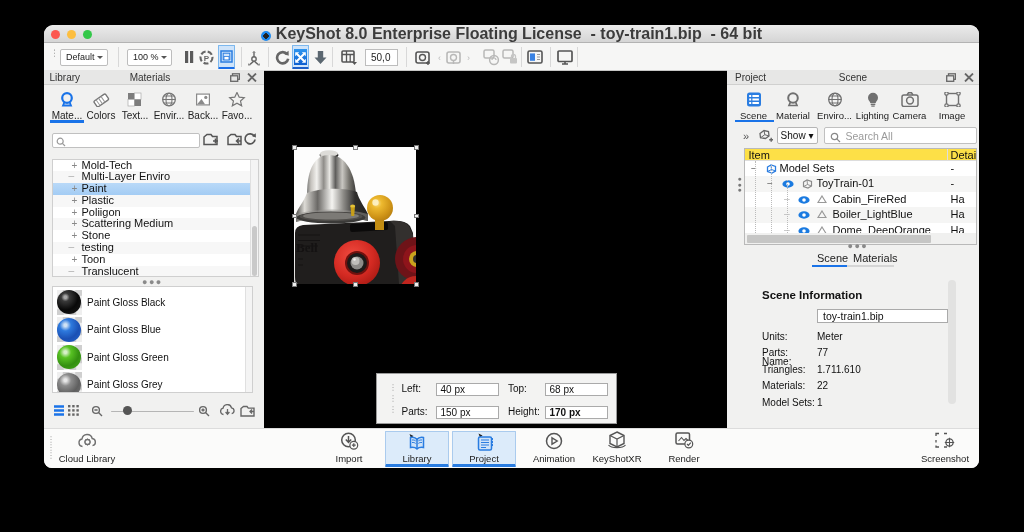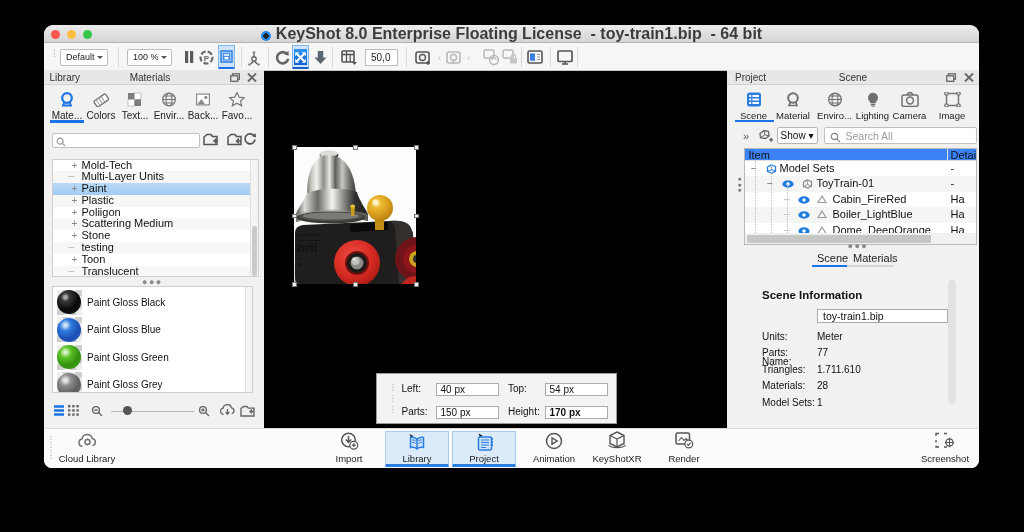--- a/index.html
+++ b/index.html
@@ -263,21 +263,21 @@
         <path d="M12.8 1.2 L12.9 5.6 L8.8 4.1 Z" fill="#555"></path>
       </svg>
 
     <div id="catlist" class="abs" style="left:7.5px;top:87.5px;width:207.5px;height:118px;background:#fff;border:1px solid #cfcfcf;overflow:hidden;font-size:11px;color:#111;">
       <div class="crow">
           <span class="pm">+</span>
           <span class="ct">Mold-Tech</span>
         </div>
       <div class="crow stripe">
           <span class="pm2">─</span>
-          <span class="ct">Multi-Layer Units</span>
+          <span class="ct">Multi-Layer Enviro</span>
         </div>
       <div class="crow sel">
           <span class="pm">+</span>
           <span class="ct">Paint</span>
         </div>
       <div class="crow stripe">
           <span class="pm">+</span>
           <span class="ct">Plastic</span>
         </div>
       <div class="crow">
@@ -461,21 +461,21 @@
   <div class="hd" style="left:370px;top:188.5px;"></div>
   <div class="hd" style="left:248px;top:257px;"></div>
   <div class="hd" style="left:309px;top:257px;"></div>
   <div class="hd" style="left:370px;top:257px;"></div>
 
   <div id="posdlg">
     <div class="abs" style="left:12px;top:8px;color:#9a9a9a;font-size:8px;line-height:11px;">⋮<br>⋮<br>⋮</div>
     <span class="dlab" style="left:24.5px;top:9.5px;">Left:</span>
     <div class="dinp" style="left:58.5px;top:9px;">40 px</div>
     <span class="dlab" style="left:131px;top:9.5px;">Top:</span>
-    <div class="dinp" style="left:167.5px;top:9px;">54 px</div>
+    <div class="dinp" style="left:167.5px;top:9px;">68 px</div>
     <span class="dlab" style="left:24.5px;top:32.5px;">Parts:</span>
     <div class="dinp" style="left:58.5px;top:32px;">150 px</div>
     <span class="dlab" style="left:131px;top:32.5px;">Height:</span>
     <div class="dinp" style="left:167.5px;top:32px;font-weight:bold;">170 px</div>
   </div>
   <div id="rightpanel">
     <div class="phead">
         <span style="position:absolute;left:8px;top:2px;">Project</span>
       <span style="position:absolute;left:0;width:252px;text-align:center;top:2px;">Scene</span>
       <svg class="abs" style="left:219px;top:3px;" width="10" height="9" viewBox="0 0 10 9">
@@ -551,21 +551,21 @@
     <div class="abs" style="left:49.5px;top:56px;width:41px;height:17px;background:#fdfdfd;border:1px solid #b5b5b5;border-radius:2px;font-size:10px;color:#111;line-height:15px;text-align:center;">Show ▾</div>
     <div class="abs" style="left:96.5px;top:56px;width:153px;height:17px;background:#fff;border:1px solid #c0c0c0;border-radius:2px;">
       <svg class="abs" style="left:5px;top:3.5px;" width="11" height="11" viewBox="0 0 11 11">
           <circle cx="4.5" cy="4.5" r="3.2" fill="none" stroke="#888" stroke-width="1.2"></circle>
           <path d="M6.8 6.8 L10 10" stroke="#888" stroke-width="1.2"></path>
         </svg>
       <span style="position:absolute;left:21px;top:2px;font-size:10.5px;color:#9a9a9a;">Search All</span>
     </div>
 
     <div class="abs" style="left:16.5px;top:77px;width:233px;height:96.5px;background:#fff;border:1px solid #b9b9b9;overflow:hidden;font-size:11px;color:#111;">
-      <div class="abs" style="left:0;top:0;width:233px;height:11.5px;background:#3b82f6;border-bottom:1px solid #ddd;">
+      <div class="abs" style="left:0;top:0;width:233px;height:11.5px;background:#fde047;border-bottom:1px solid #ddd;">
         <span style="position:absolute;left:4px;top:-0.5px;">Item</span>
         <span style="position:absolute;left:206px;top:-0.5px;">Detail</span>
         <div class="abs" style="left:202px;top:0;width:1px;height:11.5px;background:#ddd;"></div>
       </div>
       <div class="trow" style="top:11.5px;">
         <span class="tmin" style="left:6.5px;">−</span>
         <svg class="abs" style="left:21.5px;top:3px;" width="11" height="10" viewBox="0 0 11 10">
             <path d="M1.5 3 L5 1 L9.5 2.5 L9.5 7 L6 9 L1.5 7.5 Z" fill="none" stroke="#2a7de1" stroke-width="1.3"></path>
             <path d="M5 1 L5.5 5.5 L1.5 7.5 M5.5 5.5 L9.5 7" stroke="#2a7de1" stroke-width="1" fill="none"></path>
           </svg>
@@ -640,21 +640,21 @@
     <div class="abs" style="left:35px;top:218px;font-size:11.5px;font-weight:bold;color:#111;">Scene Information</div>
     <span class="ilab" style="top:240px;margin-top:45px;">Name:</span>
     <div class="abs" style="left:90px;top:238px;width:131px;height:13.5px;background:#fff;border:1px solid #aaa;font-size:10.5px;color:#111;line-height:12px;padding-left:5px;">toy-train1.bip</div>
     <span class="ilab" style="top:259.5px;">Units:</span>
       <span class="ival" style="top:259.5px;">Meter</span>
     <span class="ilab" style="top:276px;">Parts:</span>
       <span class="ival" style="top:276px;">77</span>
     <span class="ilab" style="top:293px;">Triangles:</span>
       <span class="ival" style="top:293px;">1.711.610</span>
     <span class="ilab" style="top:309px;">Materials:</span>
-      <span class="ival" style="top:309px;">28</span>
+      <span class="ival" style="top:309px;">22</span>
     <span class="ilab" style="top:326px;">Model Sets:</span>
       <span class="ival" style="top:326px;">1</span>
     <div class="abs" style="left:221px;top:209px;width:8px;height:124px;background:#e2e2e1;border-radius:4px;"></div>
   </div>
   <div id="dock">
     <div class="abs" style="left:3px;top:7px;color:#999;font-size:8px;line-height:8px;">⋮<br>⋮<br>⋮</div>
 
     <svg class="abs" style="left:34px;top:4px;" width="20" height="16" viewBox="0 0 20 16">
         <path d="M4.5 13.5 a3.8 3.8 0 0 1 -0.5 -7.5 a5.2 5.2 0 0 1 10.2 -0.5 a3.6 3.6 0 0 1 0.3 7.1" fill="none" stroke="#707070" stroke-width="1.4"></path>
         <circle cx="9.5" cy="9" r="2.6" fill="none" stroke="#707070" stroke-width="1.2"></circle>

